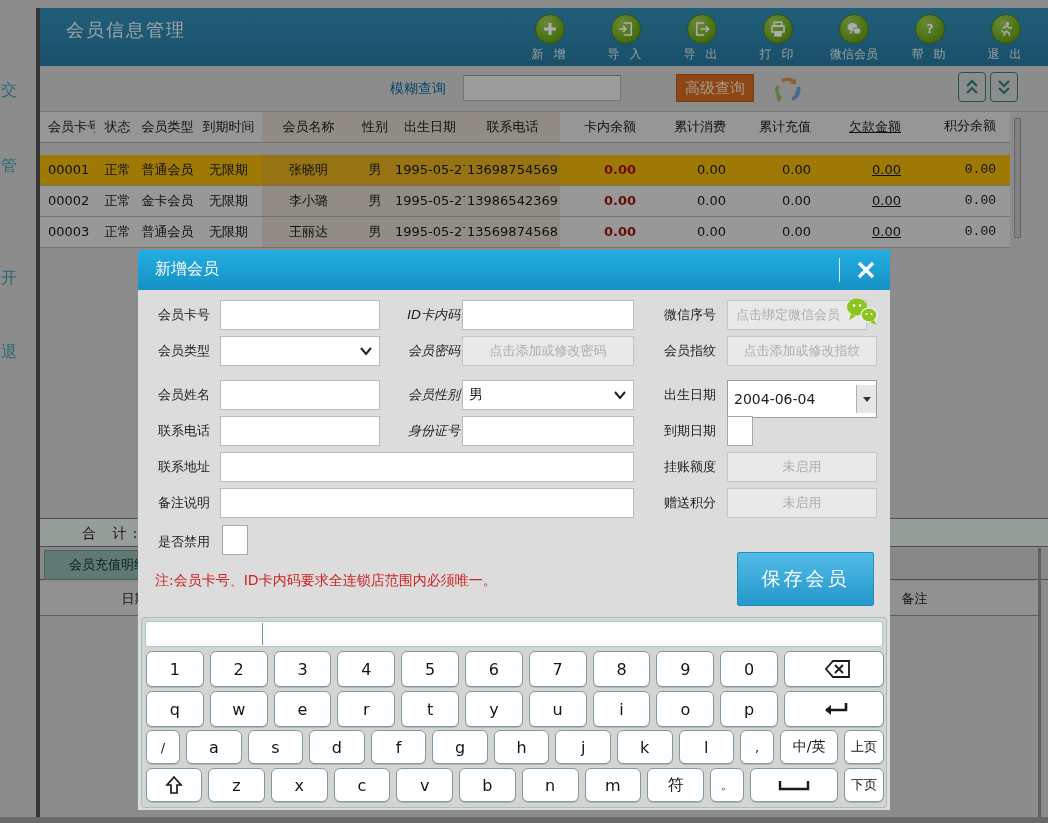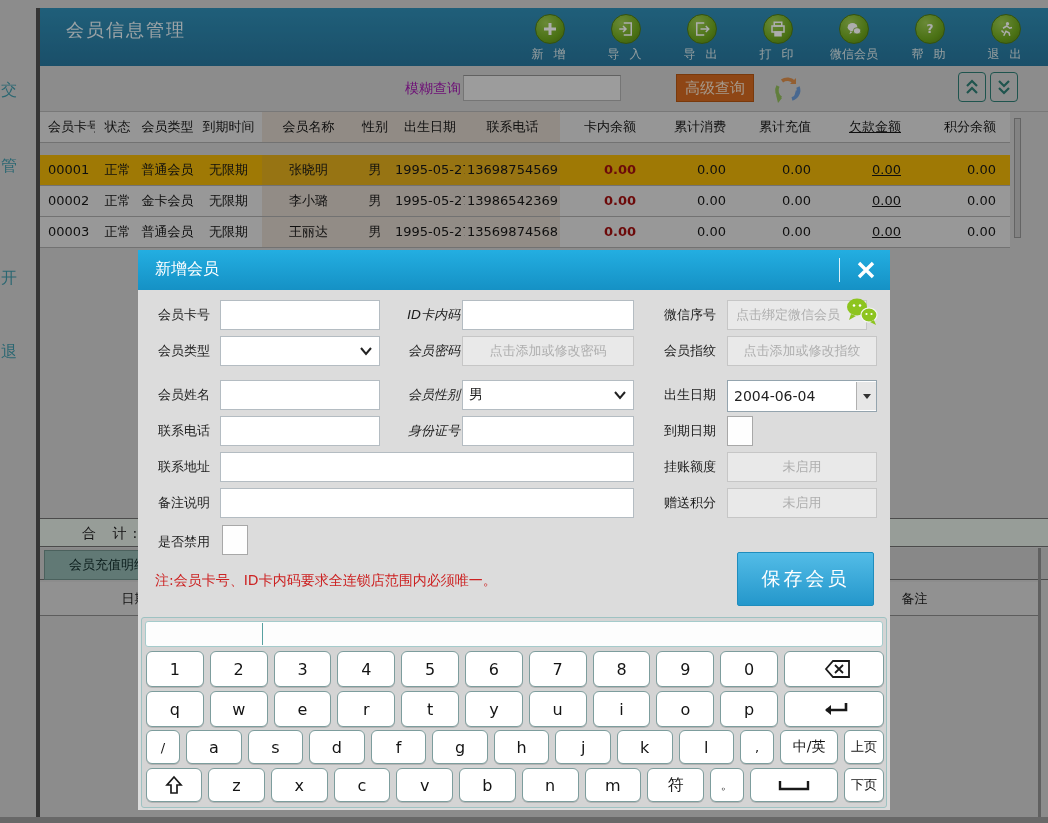--- a/index.html
+++ b/index.html
@@ -20,21 +20,21 @@
   .toolbar{position:absolute;right:16px;top:6px;display:flex;gap:24px;}
   .tb-item{display:flex;flex-direction:column;align-items:center;min-width:52px;cursor:pointer;}
   .tb-circle{width:30px;height:30px;border-radius:50%;
              background:radial-gradient(circle at 35% 28%, #9ccb52, #6ea71e 62%, #567f17);
              border:1px solid #4e7a14;display:flex;align-items:center;justify-content:center;}
   .tb-label{margin-top:2px;font-size:12px;color:#dce8ea;white-space:nowrap;letter-spacing:3px;}
   .tb-label.tight{letter-spacing:0;}
 
   .search-bar{position:absolute;left:40px;top:66px;width:1008px;height:46px;background:#cfcfcf;
               border-bottom:1px solid #b2b2b2;}
-  .search-label{position:absolute;left:365px;top:14px;font-size:14px;color:#a21caf;}
+  .search-label{position:absolute;left:350px;top:14px;font-size:14px;color:#0369a1;}
   .search-input{position:absolute;left:423px;top:9px;width:158px;height:26px;background:#e6e6e6;
                 border:1px solid #adadad;border-top-color:#8f8f8f;font-size:13px;padding:0 4px;}
   .adv-btn{position:absolute;left:636px;top:8px;width:78px;height:28px;background:#d2671f;
            border:1px solid #b35413;color:#f3e0cb;font-size:15px;display:flex;align-items:center;
            justify-content:center;cursor:pointer;}
   .refresh{position:absolute;left:732px;top:7px;width:32px;height:32px;cursor:pointer;}
   .chev-btn{position:absolute;top:6px;width:28px;height:30px;border:1px solid #2e7d74;border-radius:4px;
             background:transparent;display:flex;align-items:center;justify-content:center;cursor:pointer;}
   .chev-up{left:918px;} .chev-down{left:950px;}
 
@@ -42,21 +42,21 @@
   .tbl{position:absolute;left:40px;top:112px;width:970px;}
   .trow{display:flex;height:31px;border-bottom:1px solid #a8a8a8;}
   .thead{background:#dedede;}
   .tr-data{background:#e0e0e0;cursor:pointer;}
   .tr-sel{background:#eab308;margin-top:12px;}
   .tcell{font-size:13px;line-height:30px;text-align:center;overflow:hidden;white-space:nowrap;color:#171717;}
   .c0{width:55px;text-align:left;padding-left:8px;}
   .c1{width:45px;} .c2{width:55px;} .c3{width:67px;} .c4{width:93px;} .c5{width:40px;font-family:Liberation Serif, serif;}
   .c6{width:70px;} .c7{width:95px;}
   .c8,.c9,.c10,.c11,.c12{text-align:right;padding-right:14px;padding-left:12px;}
-  .c8{width:90px;} .c9{width:90px;} .c10{width:85px;} .c11{width:90px;text-decoration:underline;} .c12{width:95px;}
+  .c8{width:90px;} .c9{width:90px;} .c10{width:85px;} .c11{width:90px;text-decoration:underline;} .c12{width:95px;font-family:Liberation Mono, monospace;}
   .tint{background:rgba(186,145,104,0.22);}
   .balance{color:#a01010;font-weight:bold;}
   .vscroll{position:absolute;left:1014px;top:118px;width:7px;height:120px;background:#c2c2c2;
            border:1px solid #949494;}
 
   .total-row{position:absolute;left:40px;top:518px;width:1008px;height:29px;background:#dfe7e1;
              border-top:1px solid #6f6f6f;border-bottom:1px solid #6f6f6f;display:flex;}
   .total-label{width:540px;font-size:14px;padding-left:42px;line-height:28px;letter-spacing:6px;}
   .total-cell{font-size:13px;line-height:28px;text-align:right;padding-right:14px;} .tc11{width:90px;} .tc12{width:95px;}
 
@@ -90,21 +90,21 @@
   .lab1{left:6px;} .lab2{left:256px;width:66px;font-style:italic;} .lab3{left:512px;width:66px;}
   .frm-input{position:absolute;height:30px;background:#fff;border:1px solid #b4bcc2;font-size:14px;
              padding:0 5px;}
   .in1{left:82px;width:160px;} .in2{left:324px;width:172px;} .in3{left:589px;width:150px;}
   .in-wide{left:82px;width:414px;}
   .frm-disabled{position:absolute;height:30px;background:#e9e9e9;border:1px solid #c6c6c6;color:#aeaeae;
                 font-size:13px;display:flex;align-items:center;justify-content:center;cursor:pointer;}
   .frm-select{position:absolute;height:30px;background:#fff;border:1px solid #b4bcc2;font-size:14px;
               display:flex;align-items:center;padding:0 6px;cursor:pointer;}
   .sel-chev{margin-left:auto;}
-  .combobox{position:absolute;left:589px;width:150px;height:32px;background:#fff;border:1px solid #94a4ae;
+  .combobox{position:absolute;left:589px;width:150px;height:38px;background:#fff;border:1px solid #94a4ae;
             font-size:14px;display:flex;align-items:center;padding:0 0 0 6px;cursor:pointer;}
   .combo-btn{margin-left:auto;width:20px;height:28px;background:#e7e7e7;border-left:1px solid #b0b0b0;
              display:flex;align-items:center;justify-content:center;}
   .tri-down{width:0;height:0;border-left:4px solid transparent;border-right:4px solid transparent;
             border-top:5px solid #333;}
   .checkbox{position:absolute;width:26px;height:30px;background:#fefefe;border:1px solid #a8a8a8;cursor:pointer;}
   .help-q{position:absolute;left:614px;top:53px;font-size:17px;font-weight:bold;color:#2196d4;width:20px;
           text-align:center;cursor:pointer;}
   .wx-bind{left:589px;width:140px;justify-content:flex-start;padding-left:8px;}
   .wx-icon{position:absolute;left:706px;top:46px;cursor:pointer;}

